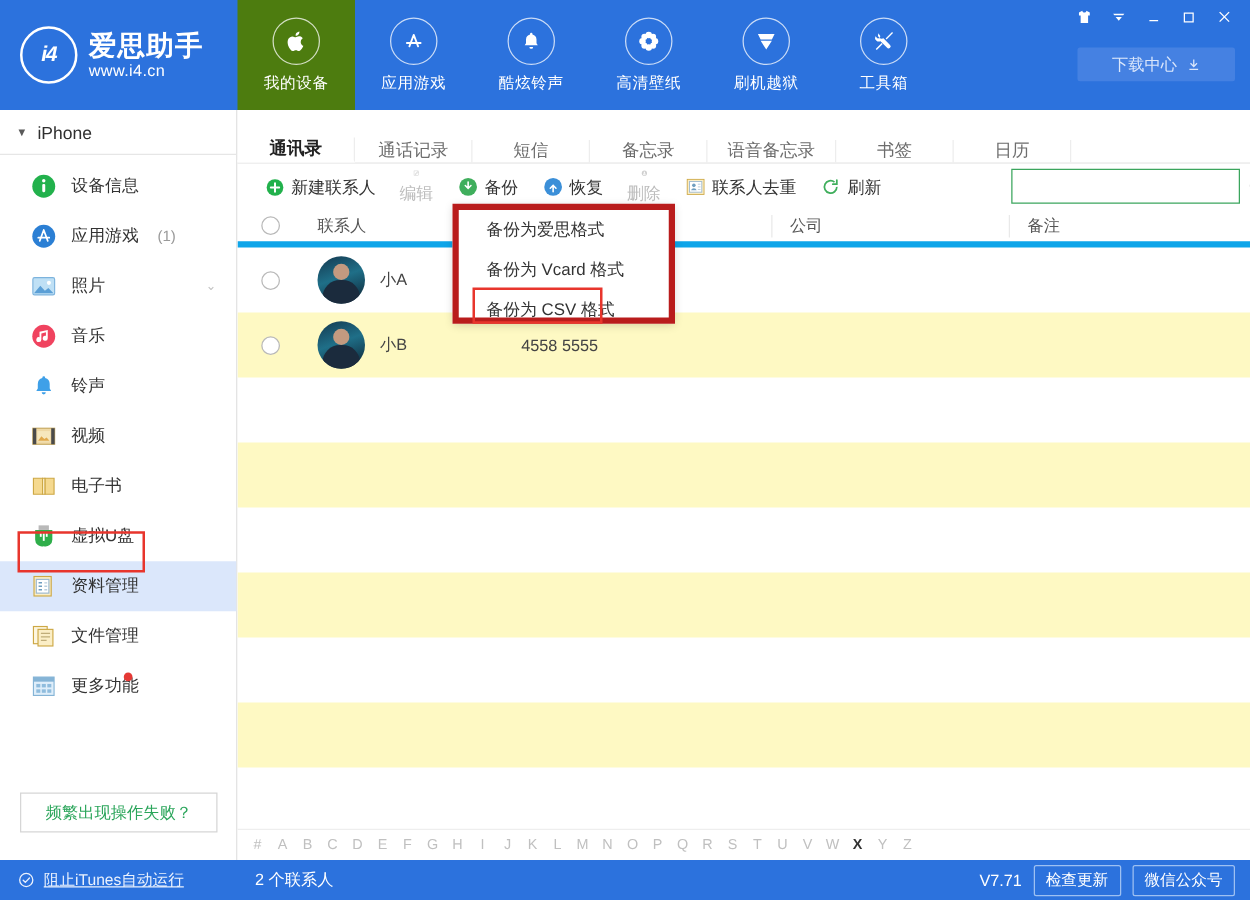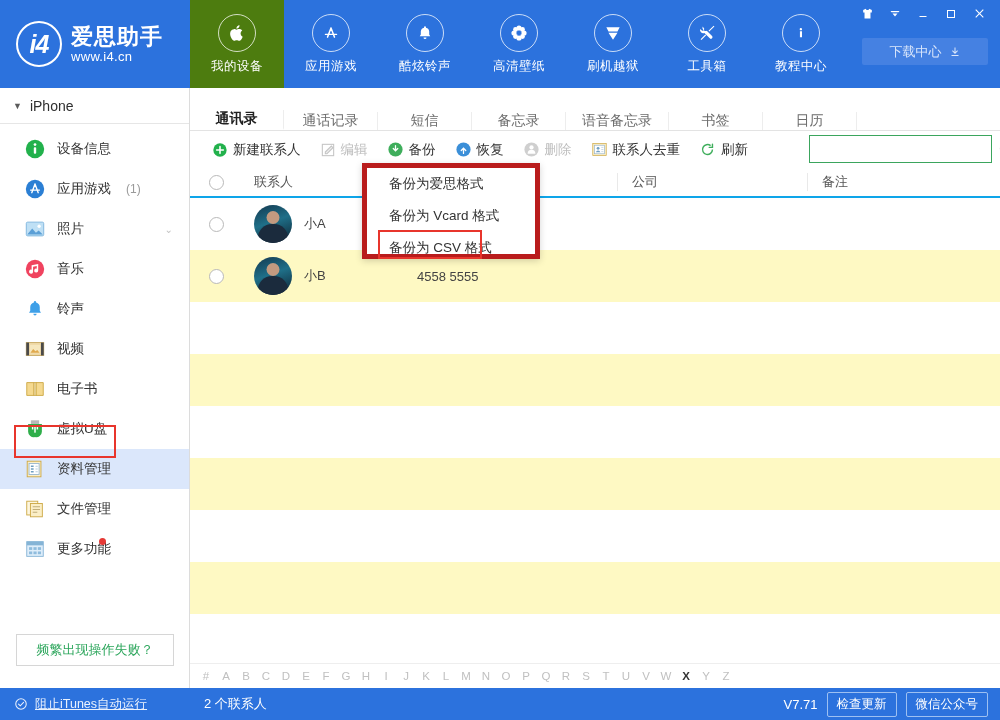--- a/index.html
+++ b/index.html
@@ -17,21 +17,21 @@
     position: absolute; top: 0; left: 0; width: 1000px; height: 88px;
     background: #2c72dd;
   }
   .brand {
     position: absolute; left: 0; top: 0; width: 190px; height: 88px;
     display: flex; align-items: center; gap: 9px; padding-left: 16px;
   }
   .logo-circle {
     width: 46px; height: 46px; border-radius: 50%;
     border: 2.5px solid #fff; display: flex; align-items: center;
-    justify-content: center; color: #fff; font-size: 25px;
+    justify-content: center; color: #fff; font-size: 17px;
     font-weight: bold; letter-spacing: -1px; font-style: italic;
     flex: 0 0 auto;
   }
   .brand-text { display: flex; flex-direction: column; line-height: 1.05; }
   .brand-cn { color: #fff; font-size: 22px; font-weight: bold; letter-spacing: 1px; }
   .brand-url { color: #fff; font-size: 13px; letter-spacing: 0.3px; margin-top: 2px; }
 
   .navitems { position: absolute; left: 190px; top: 0; height: 88px; display: flex; }
   .navitem {
     width: 94px; height: 88px; display: flex; flex-direction: column;
@@ -116,41 +116,41 @@
 
   
   .toolbar {
     position: absolute; left: 190px; top: 131px; width: 810px; height: 37px;
     background: #fff; display: flex; align-items: center; padding-left: 14px; gap: 3px;
   }
   .tbtn {
     display: flex; align-items: center; gap: 5px; height: 28px;
     padding: 0 8px; font-size: 13.5px; color: #333; cursor: pointer;
   }
-  .tbtn.disabled { color: #bdbdbd; cursor: default; }
+  .tbtn.disabled { color: #bdbdbd; cursor: default; flex-direction: column; }
   .tbtn svg { display: block; }
 
   .searchbox {
     position: absolute; right: 8px; top: 4px; width: 183px; height: 28px;
     border: 1px solid #3ba55d; background: #fff; display: flex; align-items: center;
   }
   .searchbox input {
     flex: 1; border: 0; outline: 0; height: 100%; padding: 0 6px;
     font-size: 13px; font-family: inherit; background: transparent;
   }
   .search-ico { width: 26px; display: flex; align-items: center; justify-content: center; }
 
   
   .table-wrap {
     position: absolute; left: 190px; top: 168px; width: 810px; height: 495px;
     background: #fff; overflow: hidden;
   }
   .thead {
     height: 30px; display: flex; align-items: center;
-    border-bottom: 2px solid #0ea5e9; font-size: 13px; color: #555;
+    border-bottom: 5px solid #0ea5e9; font-size: 13px; color: #555;
   }
   .cell-check { width: 52px; display: flex; align-items: center; justify-content: center; }
   .col-name   { width: 175px; padding-left: 12px; }
   .col-phone  { width: 200px; text-align: left; }
   .col-company{ width: 190px; padding-left: 14px; border-left: 1px solid #e9e9e9; }
   .col-note   { flex: 1; padding-left: 14px; border-left: 1px solid #e9e9e9; }
   .rad {
     width: 15px; height: 15px; border-radius: 50%;
     border: 1px solid #b9b9b9; background: #fff; cursor: pointer;
   }
@@ -295,28 +295,20 @@
       <div class="navitem">
         <div class="nav-icon">
           <svg width="20" height="20" viewBox="0 0 24 24" fill="#fff">
               <path d="M13.8 9.4 20 3.2l.9.9-6.2 6.2-.9-.9zM6.8 4.2a3.8 3.8 0 0 0 4.9 5l6.1 6.1a2 2 0 1 1-2.8 2.8l-6.1-6.1a3.8 3.8 0 0 1-5-4.9l2.3 2.3 2-.5.5-2L6.8 4.2z"></path>
               <path d="M4.3 19.4 10 13.7l1 1L5.3 20.4z"></path>
             </svg>
         </div>
         <div class="nav-label">工具箱</div>
       </div>
 
-      <div class="navitem">
-        <div class="nav-icon">
-          <svg width="16" height="18" viewBox="0 0 24 24" fill="#fff">
-              <path d="M13.6 6.2a1.8 1.8 0 1 1-3.6 0 1.8 1.8 0 0 1 3.6 0zM10.4 9.5h3.1v9h-3.1z" font-style="italic"></path>
-            </svg>
-        </div>
-        <div class="nav-label">教程中心</div>
-      </div>
     </div>
 
     <div class="wincontrols">
       <div class="wc">
         <svg width="13" height="13" viewBox="0 0 24 24" fill="#fff">
             <path d="M9 3 4 5.5V10h2.5v11h11V10H20V5.5L15 3c0 1.7-1.3 2.6-3 2.6S9 4.7 9 3z"></path>
           </svg>
       </div>
       <div class="wc">
         <svg width="12" height="12" viewBox="0 0 24 24" fill="#fff">

